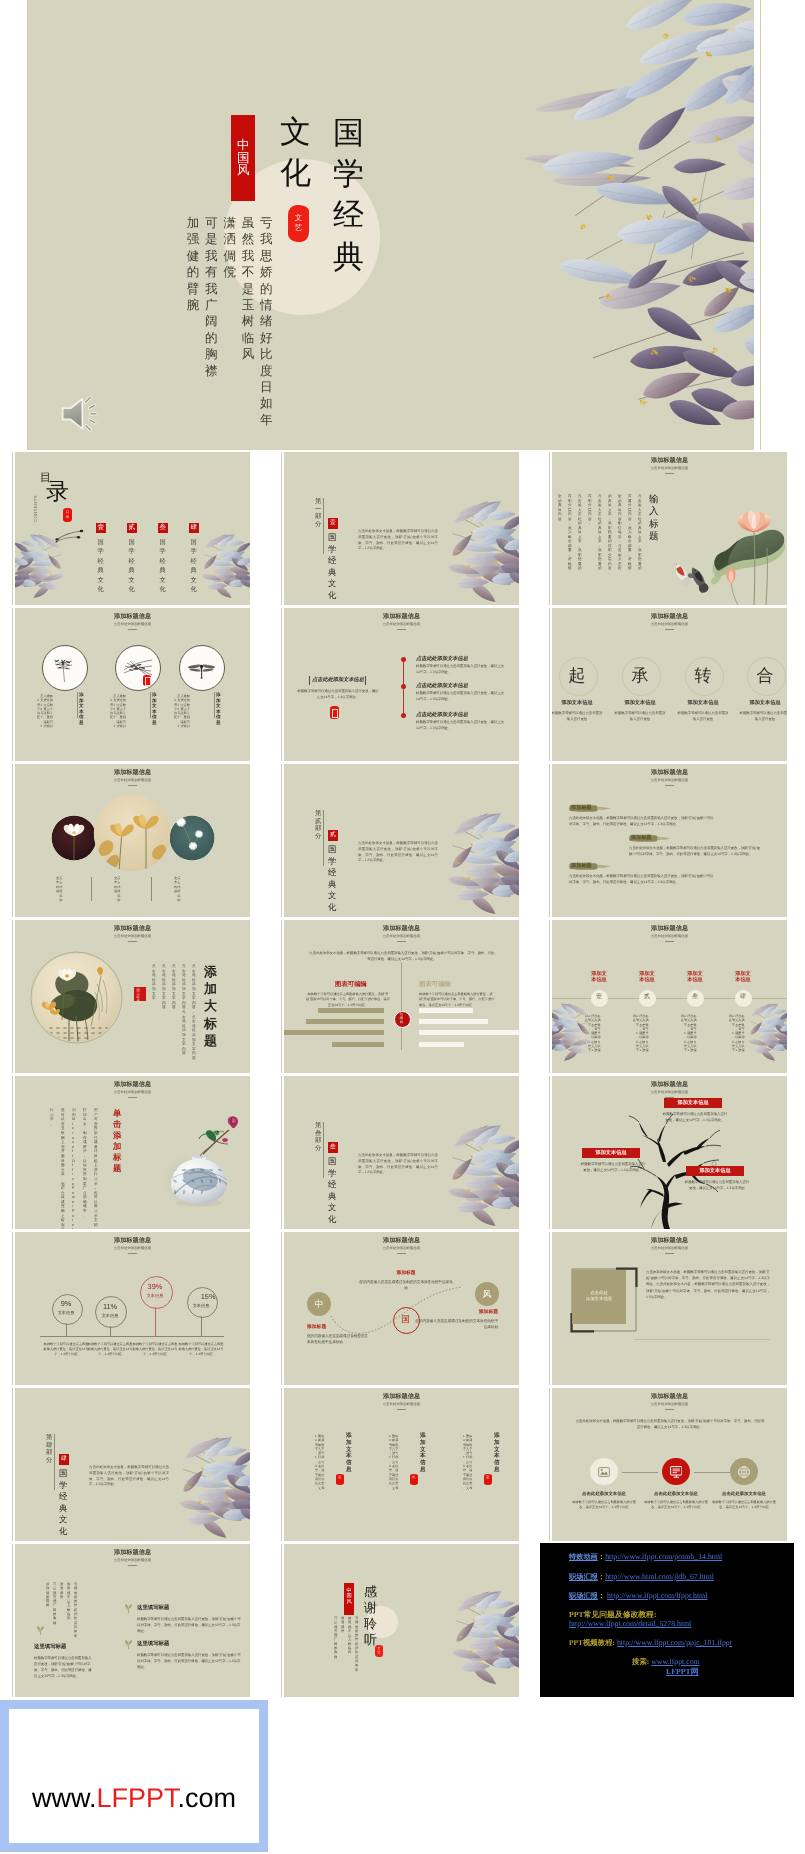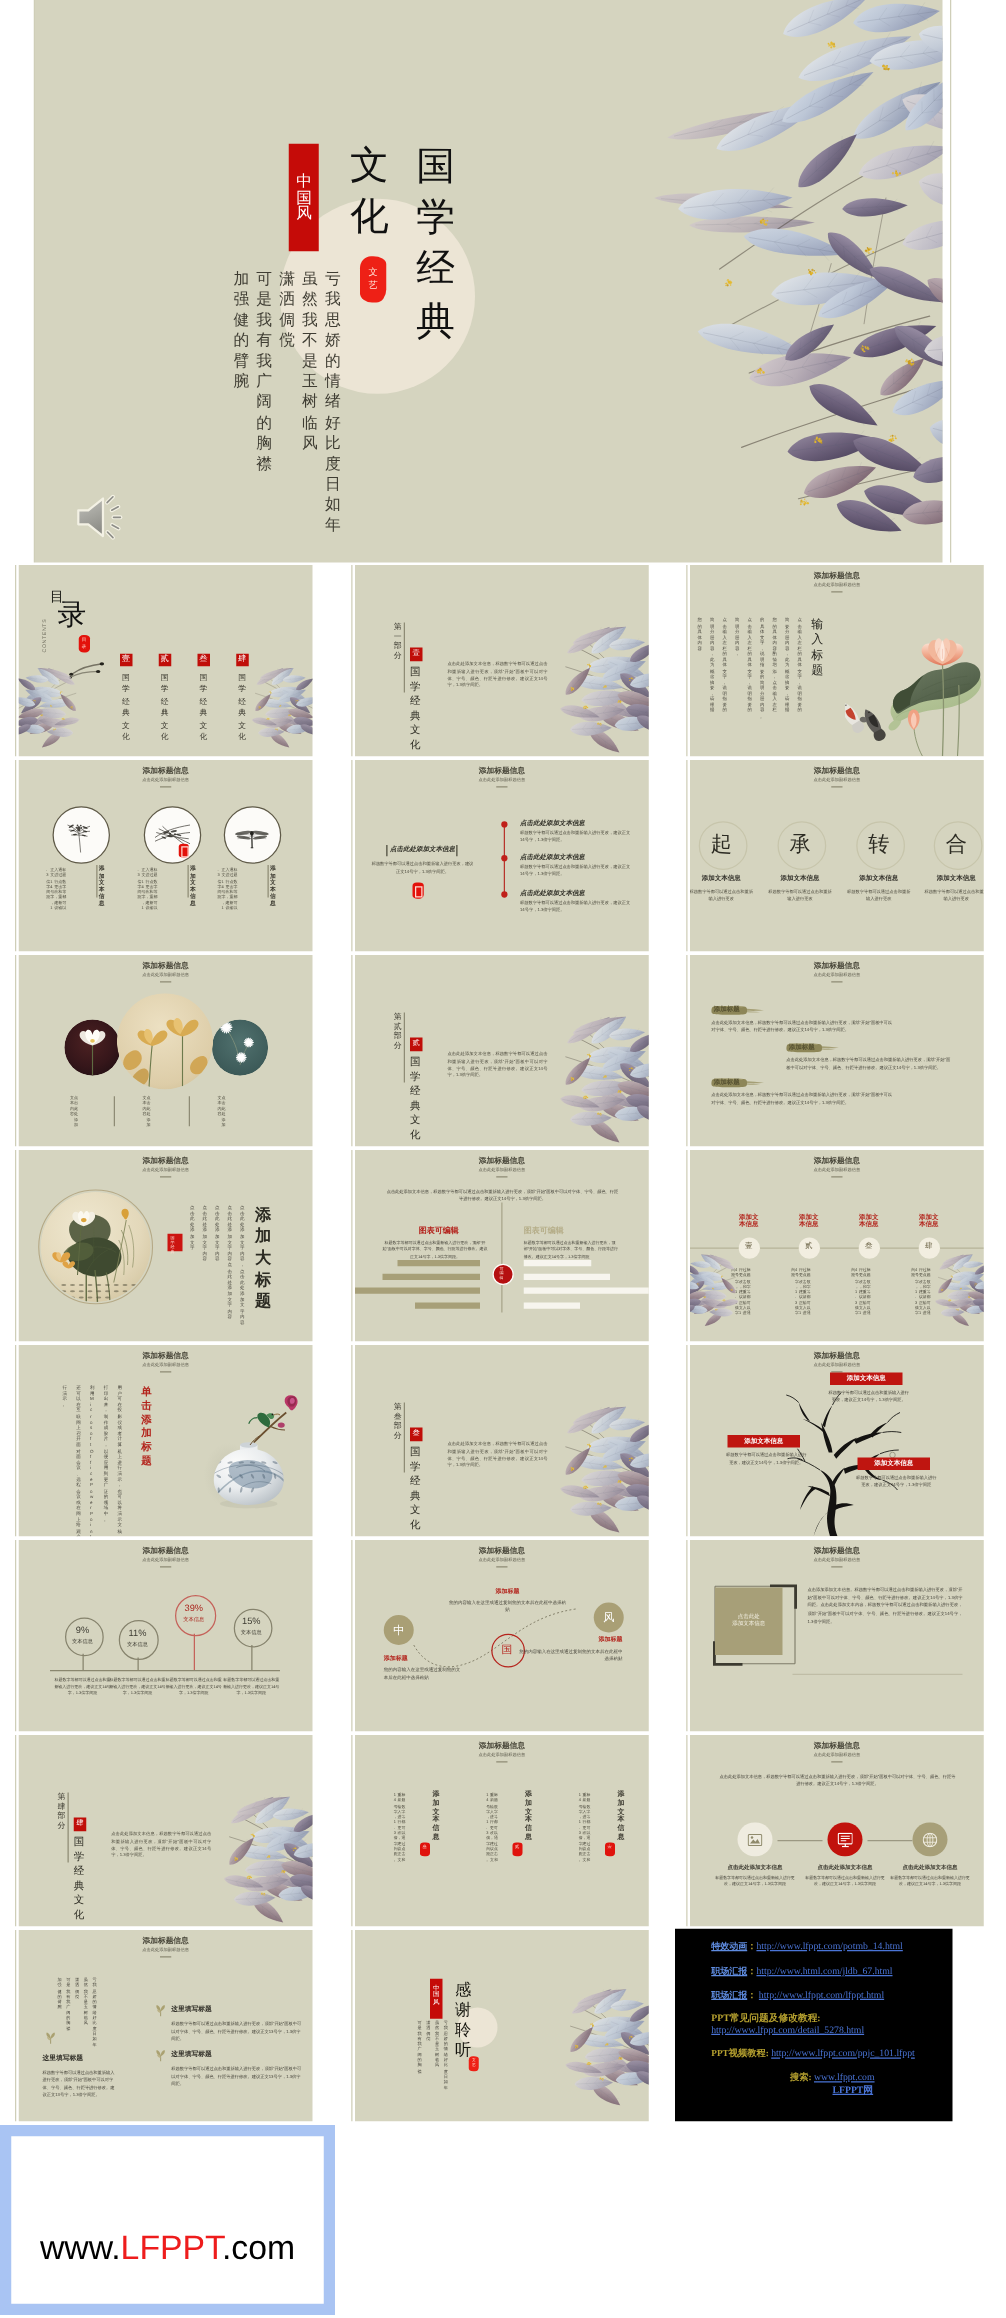--- a/index.html
+++ b/index.html
@@ -32,21 +32,21 @@
   .th-r{position:absolute;left:50%;margin-left:-4.5px;top:21px;width:9px;height:1px;background:#8e8b75;}
   .bd{font-weight:700;}
   .vtx{position:absolute;}
   .vtx i{display:block;font-style:normal;}
   .p{position:absolute;color:#4d4b3e;}
   .leafuse{position:absolute;}
   .vtx{position:absolute;}
   .p{position:absolute;}
 
   
-  .linkbox{position:absolute;left:540px;top:1543px;width:222px;height:154px;background:#000;overflow:hidden;}
+  .linkbox{position:absolute;left:540px;top:1543px;width:254px;height:154px;background:#000;overflow:hidden;}
   .linkbox .row{position:absolute;font-size:7.8px;font-family:"Liberation Serif",serif;white-space:nowrap;line-height:1;}
   .lk{color:#4a74d6;text-decoration:underline;}
   .lbl{color:#b5a02f;font-weight:700;}
   .lbl2{color:#5f8ce0;font-weight:700;text-decoration:underline;font-size:7.2px;}
   .lbl{font-size:7.4px;}
 
   
   .banner{position:absolute;left:0px;top:1700px;width:268px;height:152px;background:#a9c4f3;}
   .banner-in{position:absolute;left:9px;top:9px;width:250px;height:134px;background:#fff;}
   .bt{position:absolute;left:0;width:100%;text-align:center;color:#000;font-size:27px;letter-spacing:0px;}
@@ -2832,21 +2832,21 @@
     <div class="p" style="position:absolute;left:80px;top:71px;width:30px;text-align:center;font-size:7.4px;line-height:8.6px;color:#3c3a31;">11%</div>
     <div class="p" style="position:absolute;left:77px;top:80.5px;width:36px;text-align:center;font-size:4.2px;line-height:5px;color:#3c3a31;white-space:nowrap;">文本信息</div>
     <div style="position:absolute;left:95px;top:94px;width:.8px;height:10px;background:#86836d;"></div>
     <div class="p" style="position:absolute;left:72px;top:110px;width:46px;text-align:center;font-size:3.2px;line-height:5.2px;color:#46443a;">标题数字等都可以通过点击和重新输入进行更改，建议正文14号字，1.3倍字间距</div>
     <div style="position:absolute;left:124.5px;top:43.5px;width:31.0px;height:31.0px;border-radius:50%;border:.8px solid #c5625a;"></div>
     <div class="p" style="position:absolute;left:124.5px;top:51px;width:31.0px;text-align:center;font-size:7.4px;line-height:8.6px;color:#aa251d;">39%</div>
     <div class="p" style="position:absolute;left:121.5px;top:60.5px;width:37.0px;text-align:center;font-size:4.2px;line-height:5px;color:#aa251d;white-space:nowrap;">文本信息</div>
     <div style="position:absolute;left:140px;top:74.5px;width:.8px;height:29.5px;background:#c5625a;"></div>
     <div class="p" style="position:absolute;left:117px;top:110px;width:46px;text-align:center;font-size:3.2px;line-height:5.2px;color:#46443a;">标题数字等都可以通过点击和重新输入进行更改，建议正文14号字，1.3倍字间距</div>
     <div style="position:absolute;left:171.5px;top:54.5px;width:29.0px;height:29.0px;border-radius:50%;border:.8px solid #86836d;"></div>
-    <div class="p" style="position:absolute;left:171.5px;top:61px;width:29.0px;text-align:center;font-size:7.4px;line-height:8.6px;color:#3c3a31;">15%</div>
+    <div class="p" style="position:absolute;left:171.5px;top:61px;width:29.0px;text-align:right;font-size:7.4px;line-height:8.6px;color:#3c3a31;">15%</div>
     <div class="p" style="position:absolute;left:168.5px;top:70.5px;width:35.0px;text-align:center;font-size:4.2px;line-height:5px;color:#3c3a31;white-space:nowrap;">文本信息</div>
     <div style="position:absolute;left:186px;top:83.5px;width:.8px;height:20.5px;background:#86836d;"></div>
     <div class="p" style="position:absolute;left:163px;top:110px;width:46px;text-align:center;font-size:3.2px;line-height:5.2px;color:#46443a;">标题数字等都可以通过点击和重新输入进行更改，建议正文14号字，1.3倍字间距</div>
   </div>
 <div class="edge" style="left:281px;top:1232px;"></div>
 <div class="thumb" style="left:284px;top:1232px;">
     <div class="th-t">添加标题信息</div>
     <div class="th-s">点击此处添加副标题信息</div>
     <div class="th-r"></div>
     <svg style="position:absolute;left:0;top:0;" width="235" height="153" viewBox="0 0 235 153">

